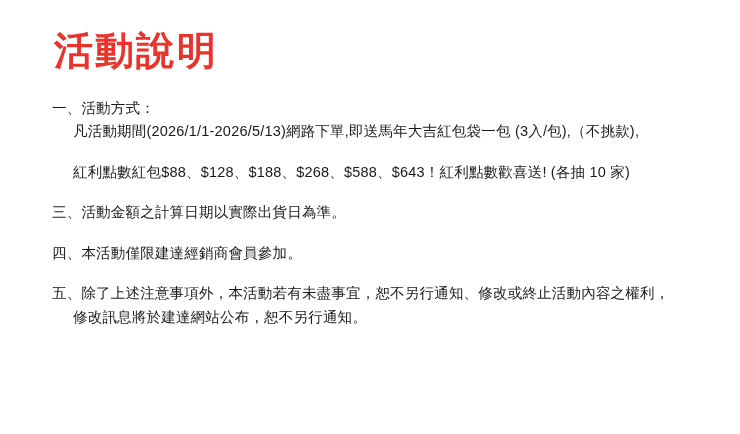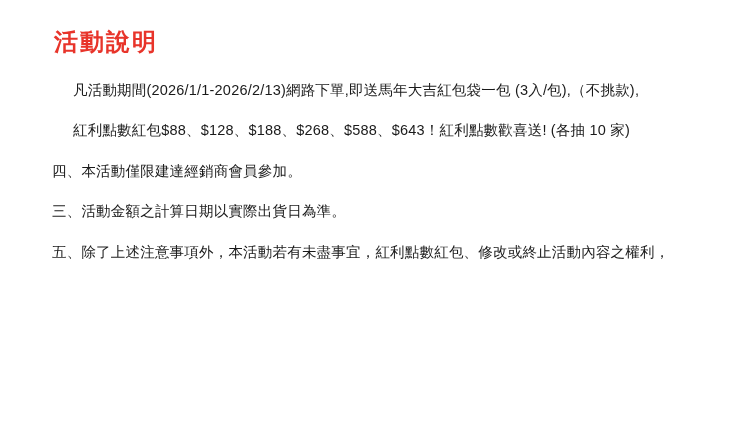--- a/index.html
+++ b/index.html
@@ -15,21 +15,21 @@
     overflow: hidden;
   }
   .page {
     position: relative;
     width: 740px;
     height: 434px;
     box-sizing: border-box;
     padding: 28px 34px 0 52px;
   }
   .title {
-    font-size: 24px;
+    font-size: 39px;
     font-weight: bold;
     color: #e8342a;
     letter-spacing: 2px;
     line-height: 1.2;
     margin: 0 0 22px 2px;
   }
   .items {
     display: block;
   }
   .item {
@@ -49,33 +49,35 @@
 </head>
 <body>
 
 <div class="page">
 
   <h1 class="title">活動說明</h1>
 
   <div class="items">
 
     <div class="item">
-      <div class="line indent">凡活動期間(2026/1/1-2026/2/13)網路下單,即送馬年大吉紅包袋一包 (3入/包),（不挑款),</div>
+      <div class="line">一、活動方式：</div>
+      <div class="line indent">凡活動期間(2026/1/1-2026/5/13)網路下單,即送馬年大吉紅包袋一包 (3入/包),（不挑款),</div>
     </div>
 
     <div class="item">
       <div class="line indent">紅利點數紅包$88、$128、$188、$268、$588、$643！紅利點數歡喜送! (各抽 10 家)</div>
     </div>
 
     <div class="item">
+      <div class="line">三、活動金額之計算日期以實際出貨日為準。</div>
+    </div>
+
+    <div class="item">
       <div class="line">四、本活動僅限建達經銷商會員參加。</div>
     </div>
 
     <div class="item">
-      <div class="line">三、活動金額之計算日期以實際出貨日為準。</div>
-    </div>
-
-    <div class="item">
-      <div class="line">五、除了上述注意事項外，本活動若有未盡事宜，紅利點數紅包、修改或終止活動內容之權利，</div>
+      <div class="line">五、除了上述注意事項外，本活動若有未盡事宜，恕不另行通知、修改或終止活動內容之權利，</div>
+      <div class="line indent">修改訊息將於建達網站公布，恕不另行通知。</div>
     </div>
 
   </div>
 </div>
 
 </body></html>

